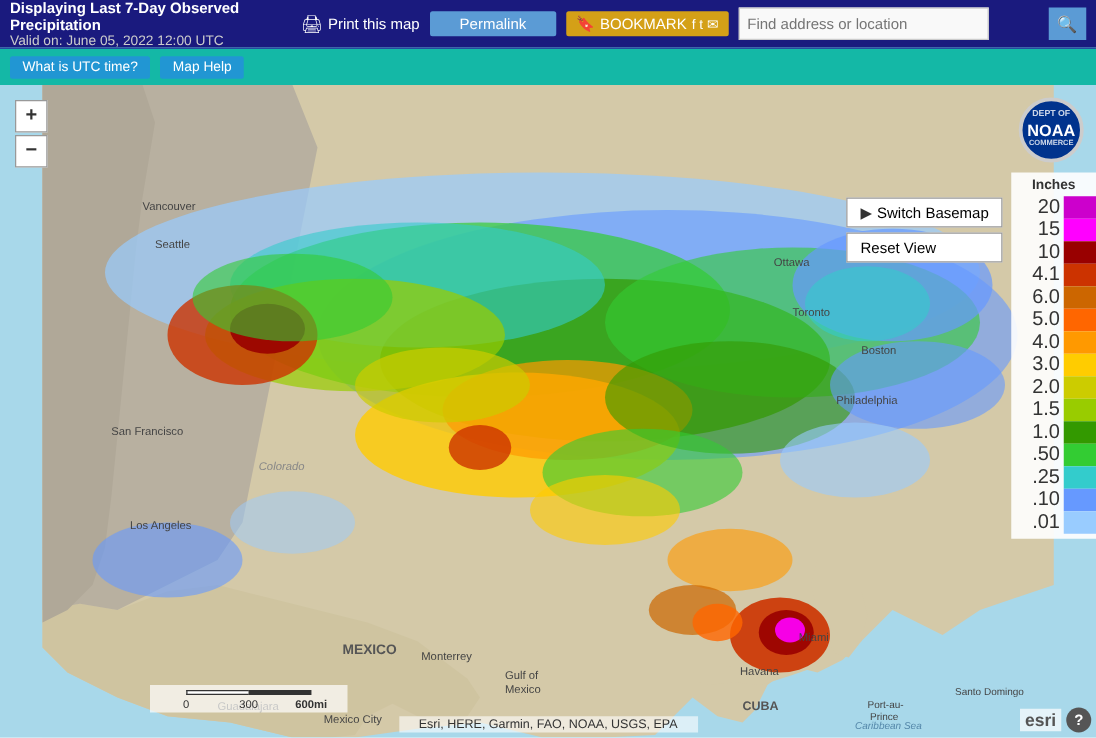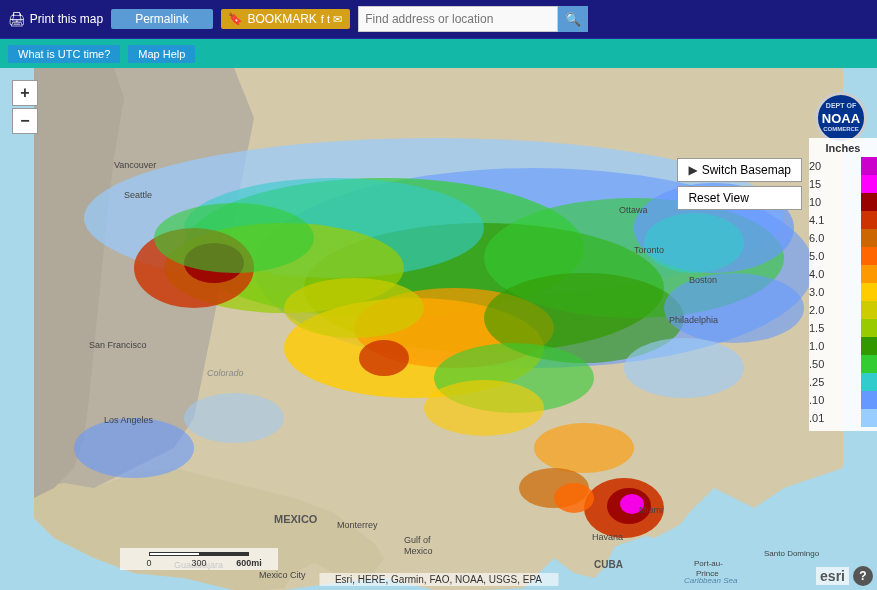--- a/index.html
+++ b/index.html
@@ -58,20 +58,21 @@
       border-radius: 2px;
       display: flex;
       align-items: center;
       gap: 4px;
     }
     .social-icons { font-size: 11px; }
 
     #search-bar {
       display: flex;
       align-items: center;
+      gap: 48px;
     }
     #search-input {
       width: 200px;
       padding: 3px 6px;
       font-size: 12px;
       border: 1px solid #ccc;
       background: #f9f9f9;
       color: #999;
       height: 26px;
     }
@@ -163,21 +164,21 @@
       white-space: nowrap;
       display: flex;
       align-items: center;
       gap: 4px;
     }
     .map-ctrl-btn .arrow { color: #333; }
 
     
     #noaa-logo {
       position: absolute;
-      top: 24px;
+      top: 10px;
       right: 10px;
       z-index: 10;
       width: 52px;
       height: 52px;
       background: #00338d;
       border-radius: 50%;
       border: 3px solid #ccc;
       display: flex;
       flex-direction: column;
       align-items: center;
@@ -207,24 +208,24 @@
       font-weight: bold;
       color: #333;
       padding-bottom: 3px;
     }
     .legend-row {
       display: flex;
       align-items: center;
       height: 18px;
     }
     .legend-label {
-      font-size: 11px;
+      font-size: 16px;
       color: #333;
-      text-align: left;
-      width: 52px;
+      text-align: right;
+      width: 42px;
       padding-right: 3px;
     }
     .legend-color {
       flex: 1;
       height: 18px;
     }
 
     
     #scale-bar {
       position: absolute;
@@ -308,20 +309,24 @@
       position: absolute;
       top: 0; left: 0;
       width: 100%; height: 100%;
       pointer-events: none;
     }
   </style>
 </head>
 <body>
 
 <div id="top-bar">
+  <div id="title-area">
+    <div id="title-line1">Displaying Last 7-Day Observed Precipitation</div>
+    <div id="title-line2">Valid on: June 05, 2022 12:00 UTC</div>
+  </div>
   <div id="top-actions">
     <button class="print-btn">
       <span class="print-icon">🖨</span>
       <span>Print this map</span>
     </button>
     <button class="permalink-btn">Permalink</button>
     <button class="bookmark-btn">
       <span>🔖</span>
       <span>BOOKMARK</span>
       <span class="social-icons">f t ✉</span>

